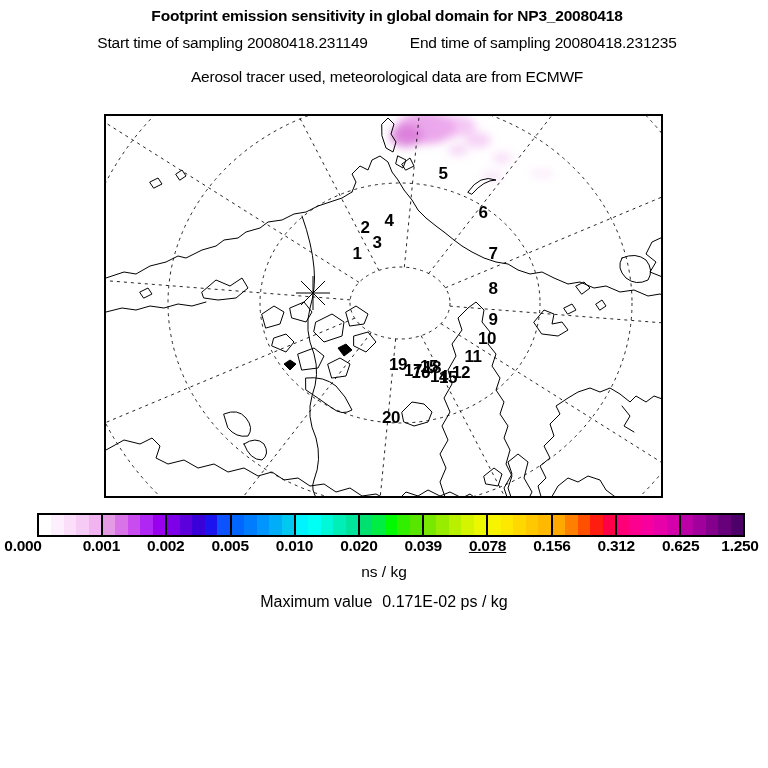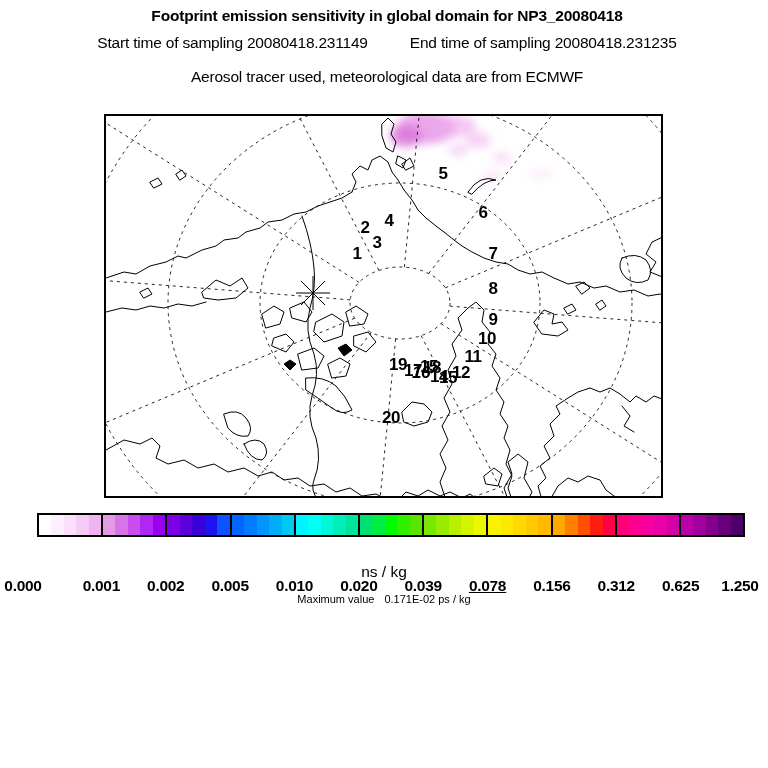--- a/index.html
+++ b/index.html
@@ -8,23 +8,23 @@
   .hdr .t1{font-weight:bold;font-size:15.5px;line-height:20px;margin-bottom:7px;letter-spacing:-0.2px;}
   .hdr .row{display:flex;justify-content:center;gap:42px;font-size:15.5px;line-height:20px;margin-bottom:7px;letter-spacing:-0.2px;}
   .hdr .t4{font-size:15.5px;line-height:20px;letter-spacing:-0.2px;}
   #map{position:absolute;left:104px;top:114px;width:555px;height:380px;border:2px solid #000;background:#fff;}
   #map svg{position:absolute;left:0;top:0;width:555px;height:380px;}
   .traj{position:absolute;transform:translate(-50%,-50%);font-weight:bold;font-size:17px;line-height:17px;letter-spacing:-0.5px;}
   #colorbar{position:absolute;left:37px;top:513px;width:704px;height:20px;border:2px solid #000;display:flex;}
   #colorbar .seg{flex:1 1 0;border-right:2px solid #000;}
   #colorbar .seg:last-child{border-right:none;}
   #ticks{position:absolute;left:0;top:537px;width:768px;height:20px;}
-  #ticks span{position:absolute;transform:translateX(-50%);font-weight:bold;font-size:15.5px;letter-spacing:-0.3px;white-space:nowrap;margin-top:40px;}
+  #ticks span{position:absolute;transform:translateX(-50%);font-weight:bold;font-size:15.5px;letter-spacing:-0.3px;white-space:nowrap;}
   .unitline{position:absolute;top:563px;left:0;width:768px;text-align:center;font-size:15.5px;}
-  .maxline{position:absolute;top:593px;left:0;width:768px;text-align:center;font-size:11px;}
+  .maxline{position:absolute;top:593px;left:0;width:768px;text-align:center;font-size:16px;}
   .maxline .gap{display:inline-block;width:10px;}
   .coast{fill:none;stroke:#000;stroke-width:1;stroke-linejoin:round;stroke-linecap:round;}
   .coastfill{fill:#000;stroke:#000;stroke-width:1;}
   .grat{fill:none;stroke:#000;stroke-width:0.9;stroke-dasharray:3 4;opacity:0.95;}
   .star{stroke:#000;stroke-width:1;}
 </style>
 </head>
 <body>
 
 <div class="hdr">

